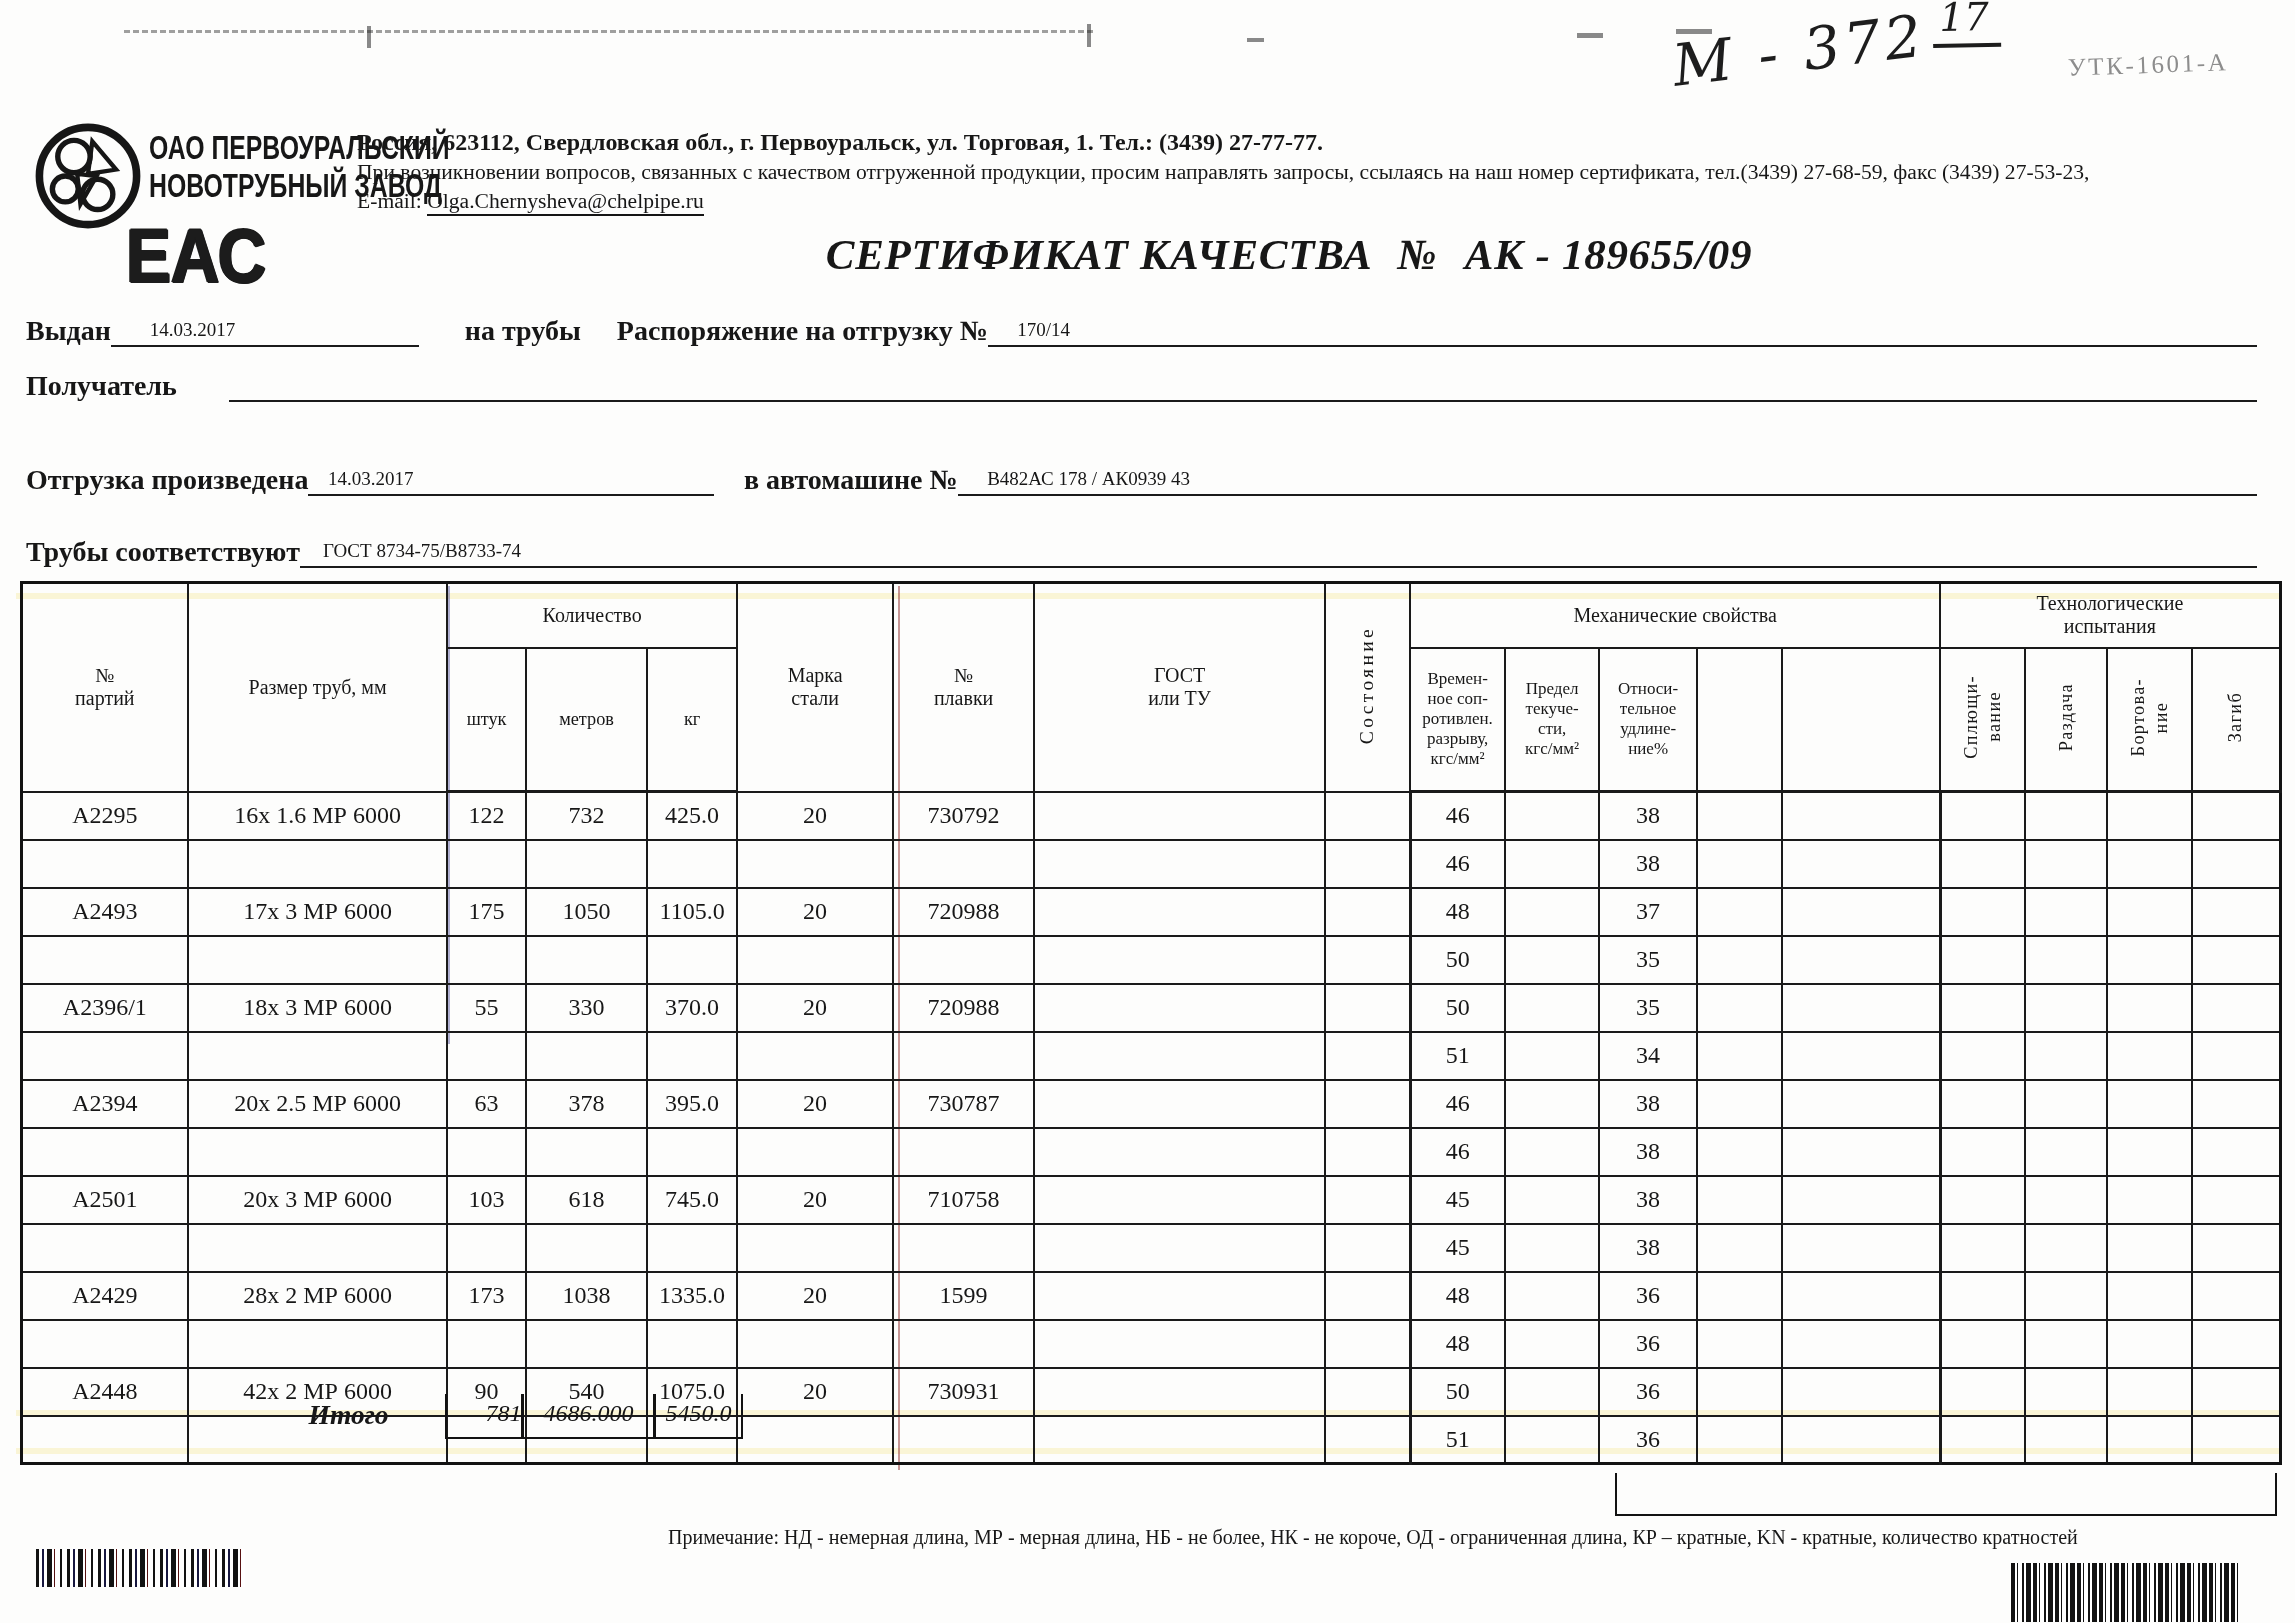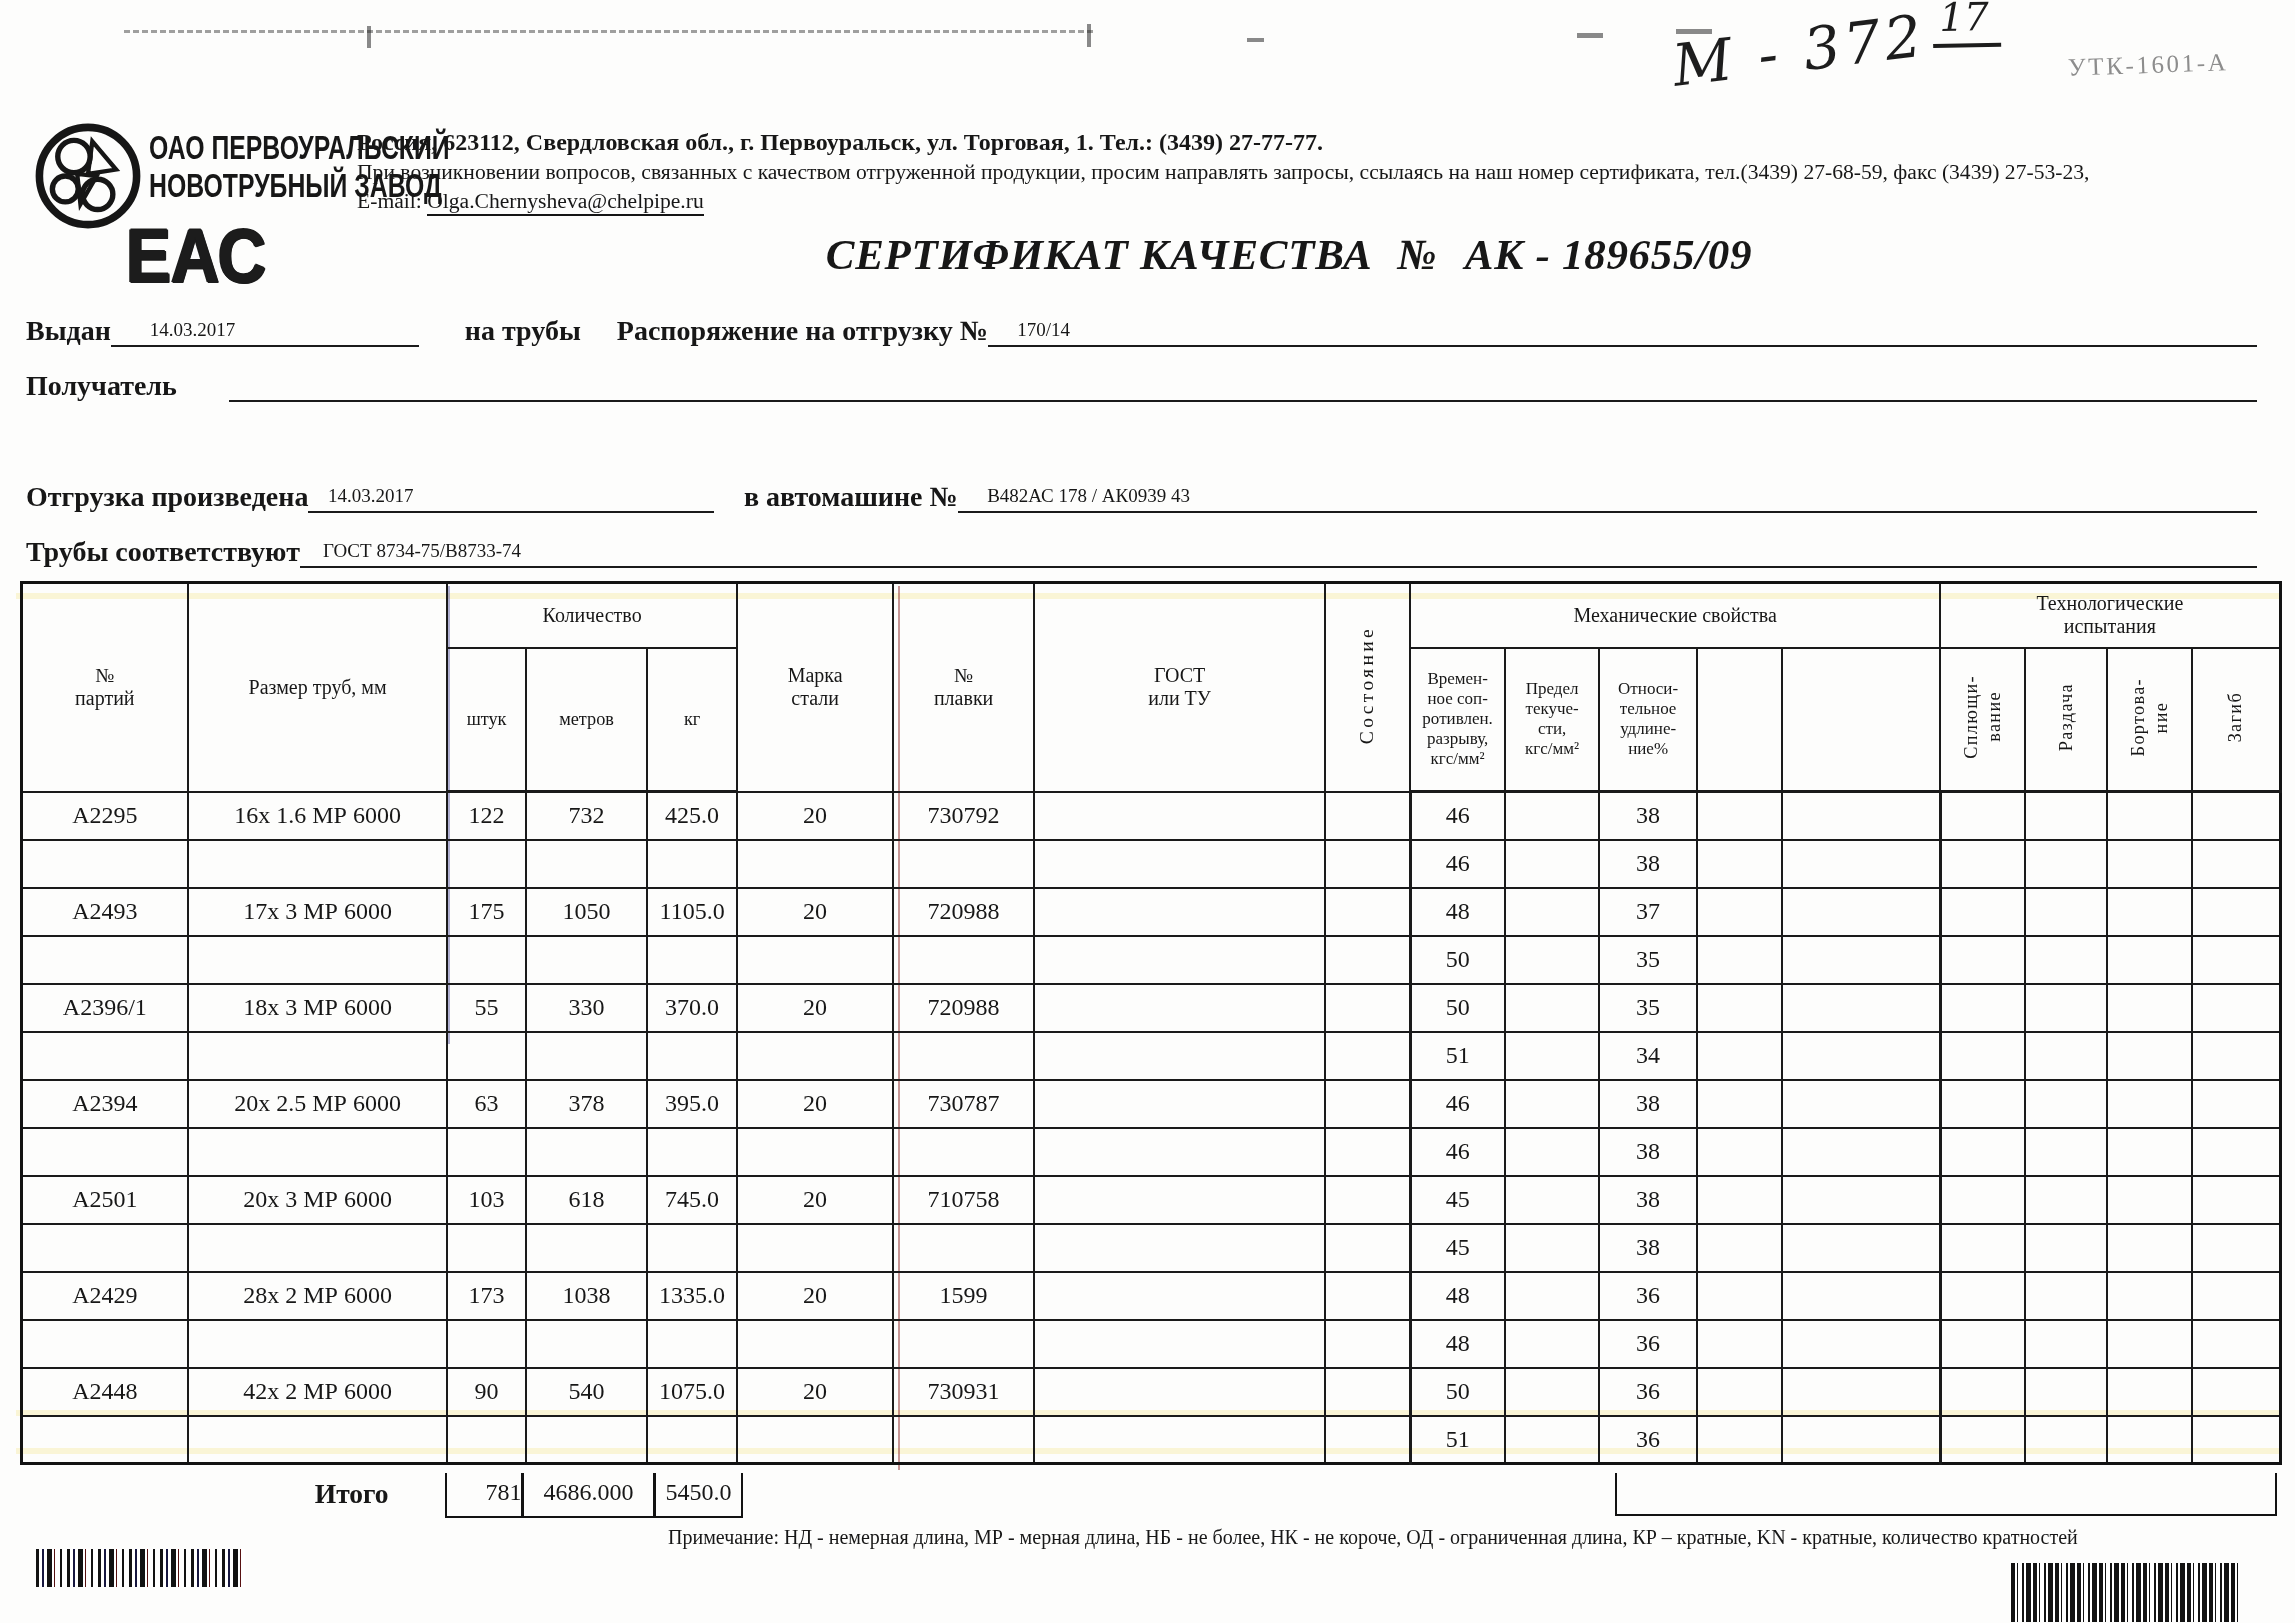--- a/index.html
+++ b/index.html
@@ -62,21 +62,21 @@
   .pre{white-space:pre-line;}
   .mech{font-size:17px !important;line-height:1.18;}
   .vert{display:inline-block;writing-mode:vertical-rl;transform:rotate(180deg);
       font-size:19.6px;letter-spacing:3.3px;white-space:pre-line;line-height:1.25;}
   .vert.sm{font-size:18.3px;letter-spacing:1.3px;}
   .cert-table tbody tr{height:48px;}
   .cert-table tbody td{font-size:24px;}
   .cert-table tbody td:nth-child(10),.cert-table tbody td:nth-child(15){border-left-width:3.3px;}
 
   
-  .totals-row{position:absolute;top:1473px;left:19.6px;width:2258px;height:45px;display:flex;}
+  .totals-row{position:absolute;top:1394px;left:19.6px;width:2258px;height:45px;display:flex;font-style:italic;}
   .totals-label{width:425px;text-align:right;padding-right:56px;font-weight:bold;
       font-size:27.5px;line-height:42px;}
   .t-cell{border:2.6px solid #121212;border-top:none;height:45px;line-height:39px;
       font-size:24px;text-align:center;}
   .t-c1{width:79px;text-align:right;}.t-c2{width:135px;margin-left:-2.6px;}.t-c3{width:90px;margin-left:-2.6px;}
   .empty-box{position:absolute;top:1473px;left:1615px;width:662px;height:43px;
       border:2.6px solid #121212;border-top:none;}
 
   .note{position:absolute;top:1526px;left:668px;width:1623px;font-size:20px;white-space:nowrap;}
 
@@ -144,21 +144,21 @@
     <span class="ul val" style="flex:1;padding-left:29.5px;" data-name="shipment-order-number">170/14</span>
   </div>
 
   <div class="f-row" style="top:364px;" data-name="form-row-receiver">
     <span class="lbl" data-name="receiver-label">Получатель</span>
     <span class="sp" style="width:52px;"></span>
     <span class="ul val" style="flex:1;" data-name="receiver-value"></span>
   </div>
 
 
-  <div class="f-row" style="top:475px;" data-name="form-row-shipment">
+  <div class="f-row" style="top:458px;" data-name="form-row-shipment">
     <span class="lbl" data-name="shipped-label">Отгрузка произведена</span>
     <span class="ul val" style="width:406px;padding-left:19.6px;" data-name="shipped-date">14.03.2017</span>
     <span class="sp" style="width:29.5px;"></span>
     <span class="lbl" data-name="truck-label">в автомашине №</span>
     <span class="ul val" style="flex:1;padding-left:29.5px;" data-name="truck-number">В482АС 178 / АК0939 43</span>
   </div>
 
   <div class="f-row" style="top:530px;" data-name="form-row-standard">
     <span class="lbl" data-name="standard-label">Трубы соответствуют</span>
     <span class="ul val" style="flex:1;padding-left:23px;" data-name="standard-value">ГОСТ 8734-75/В8733-74</span>

